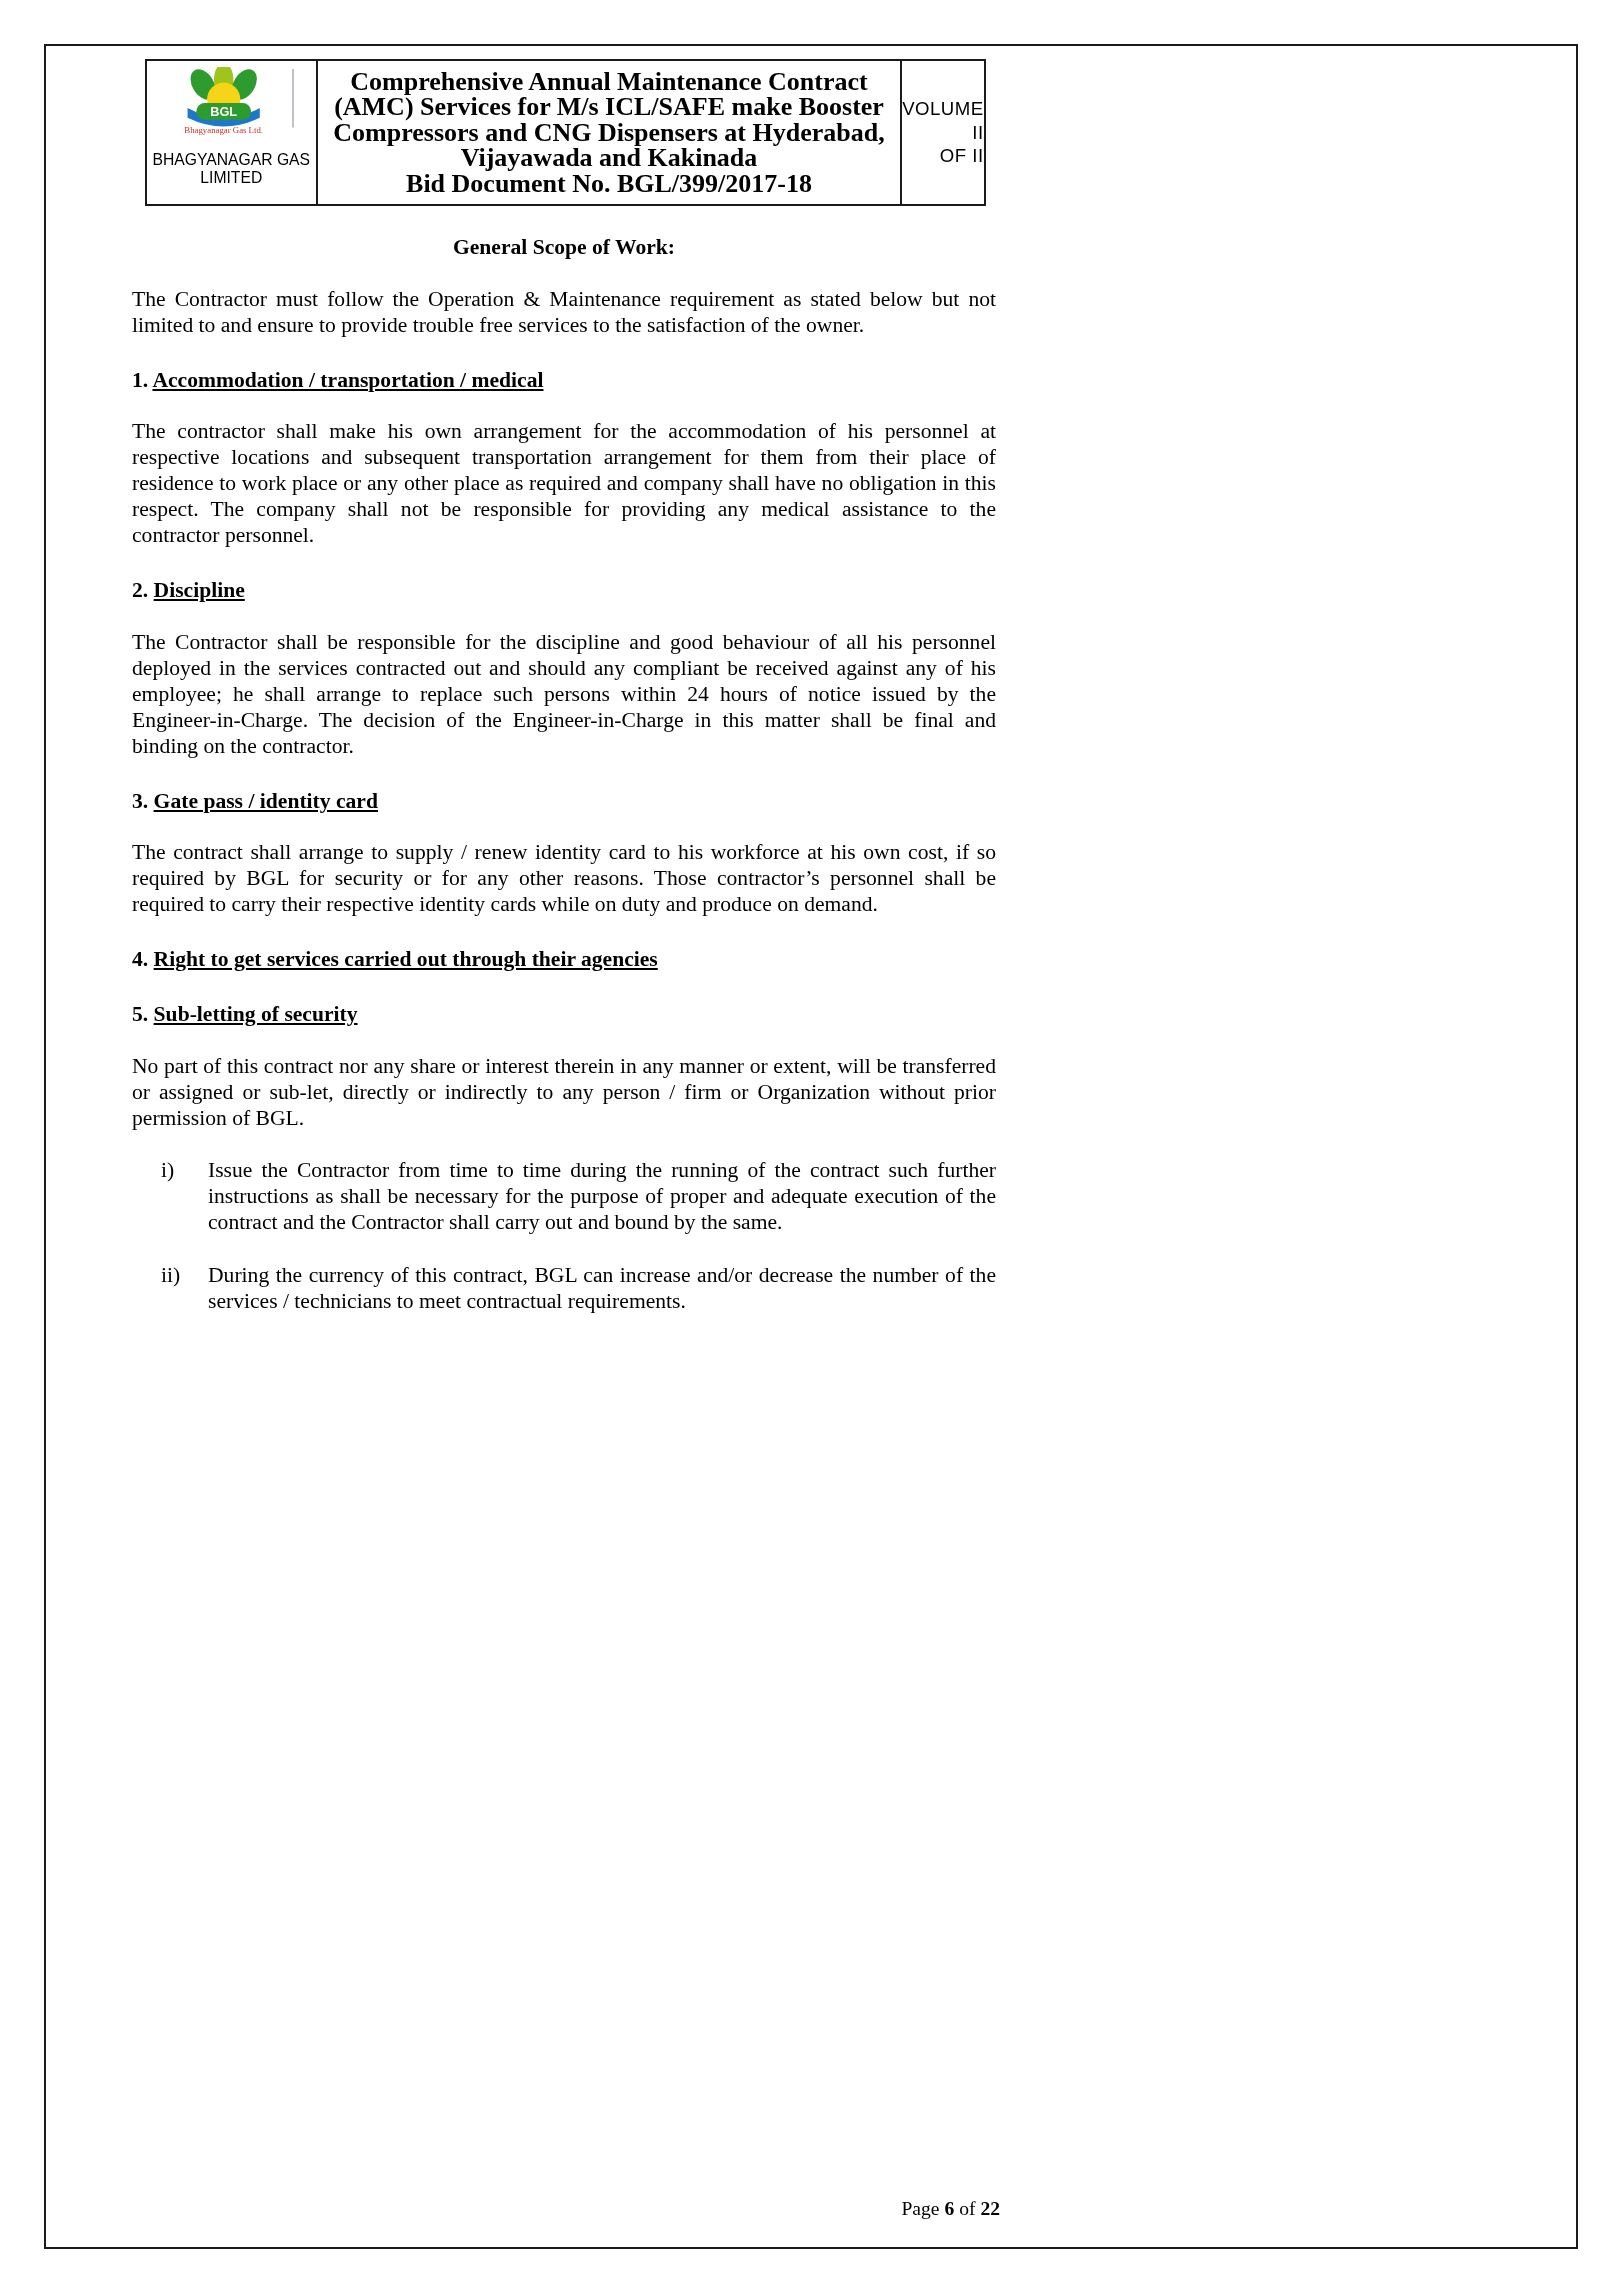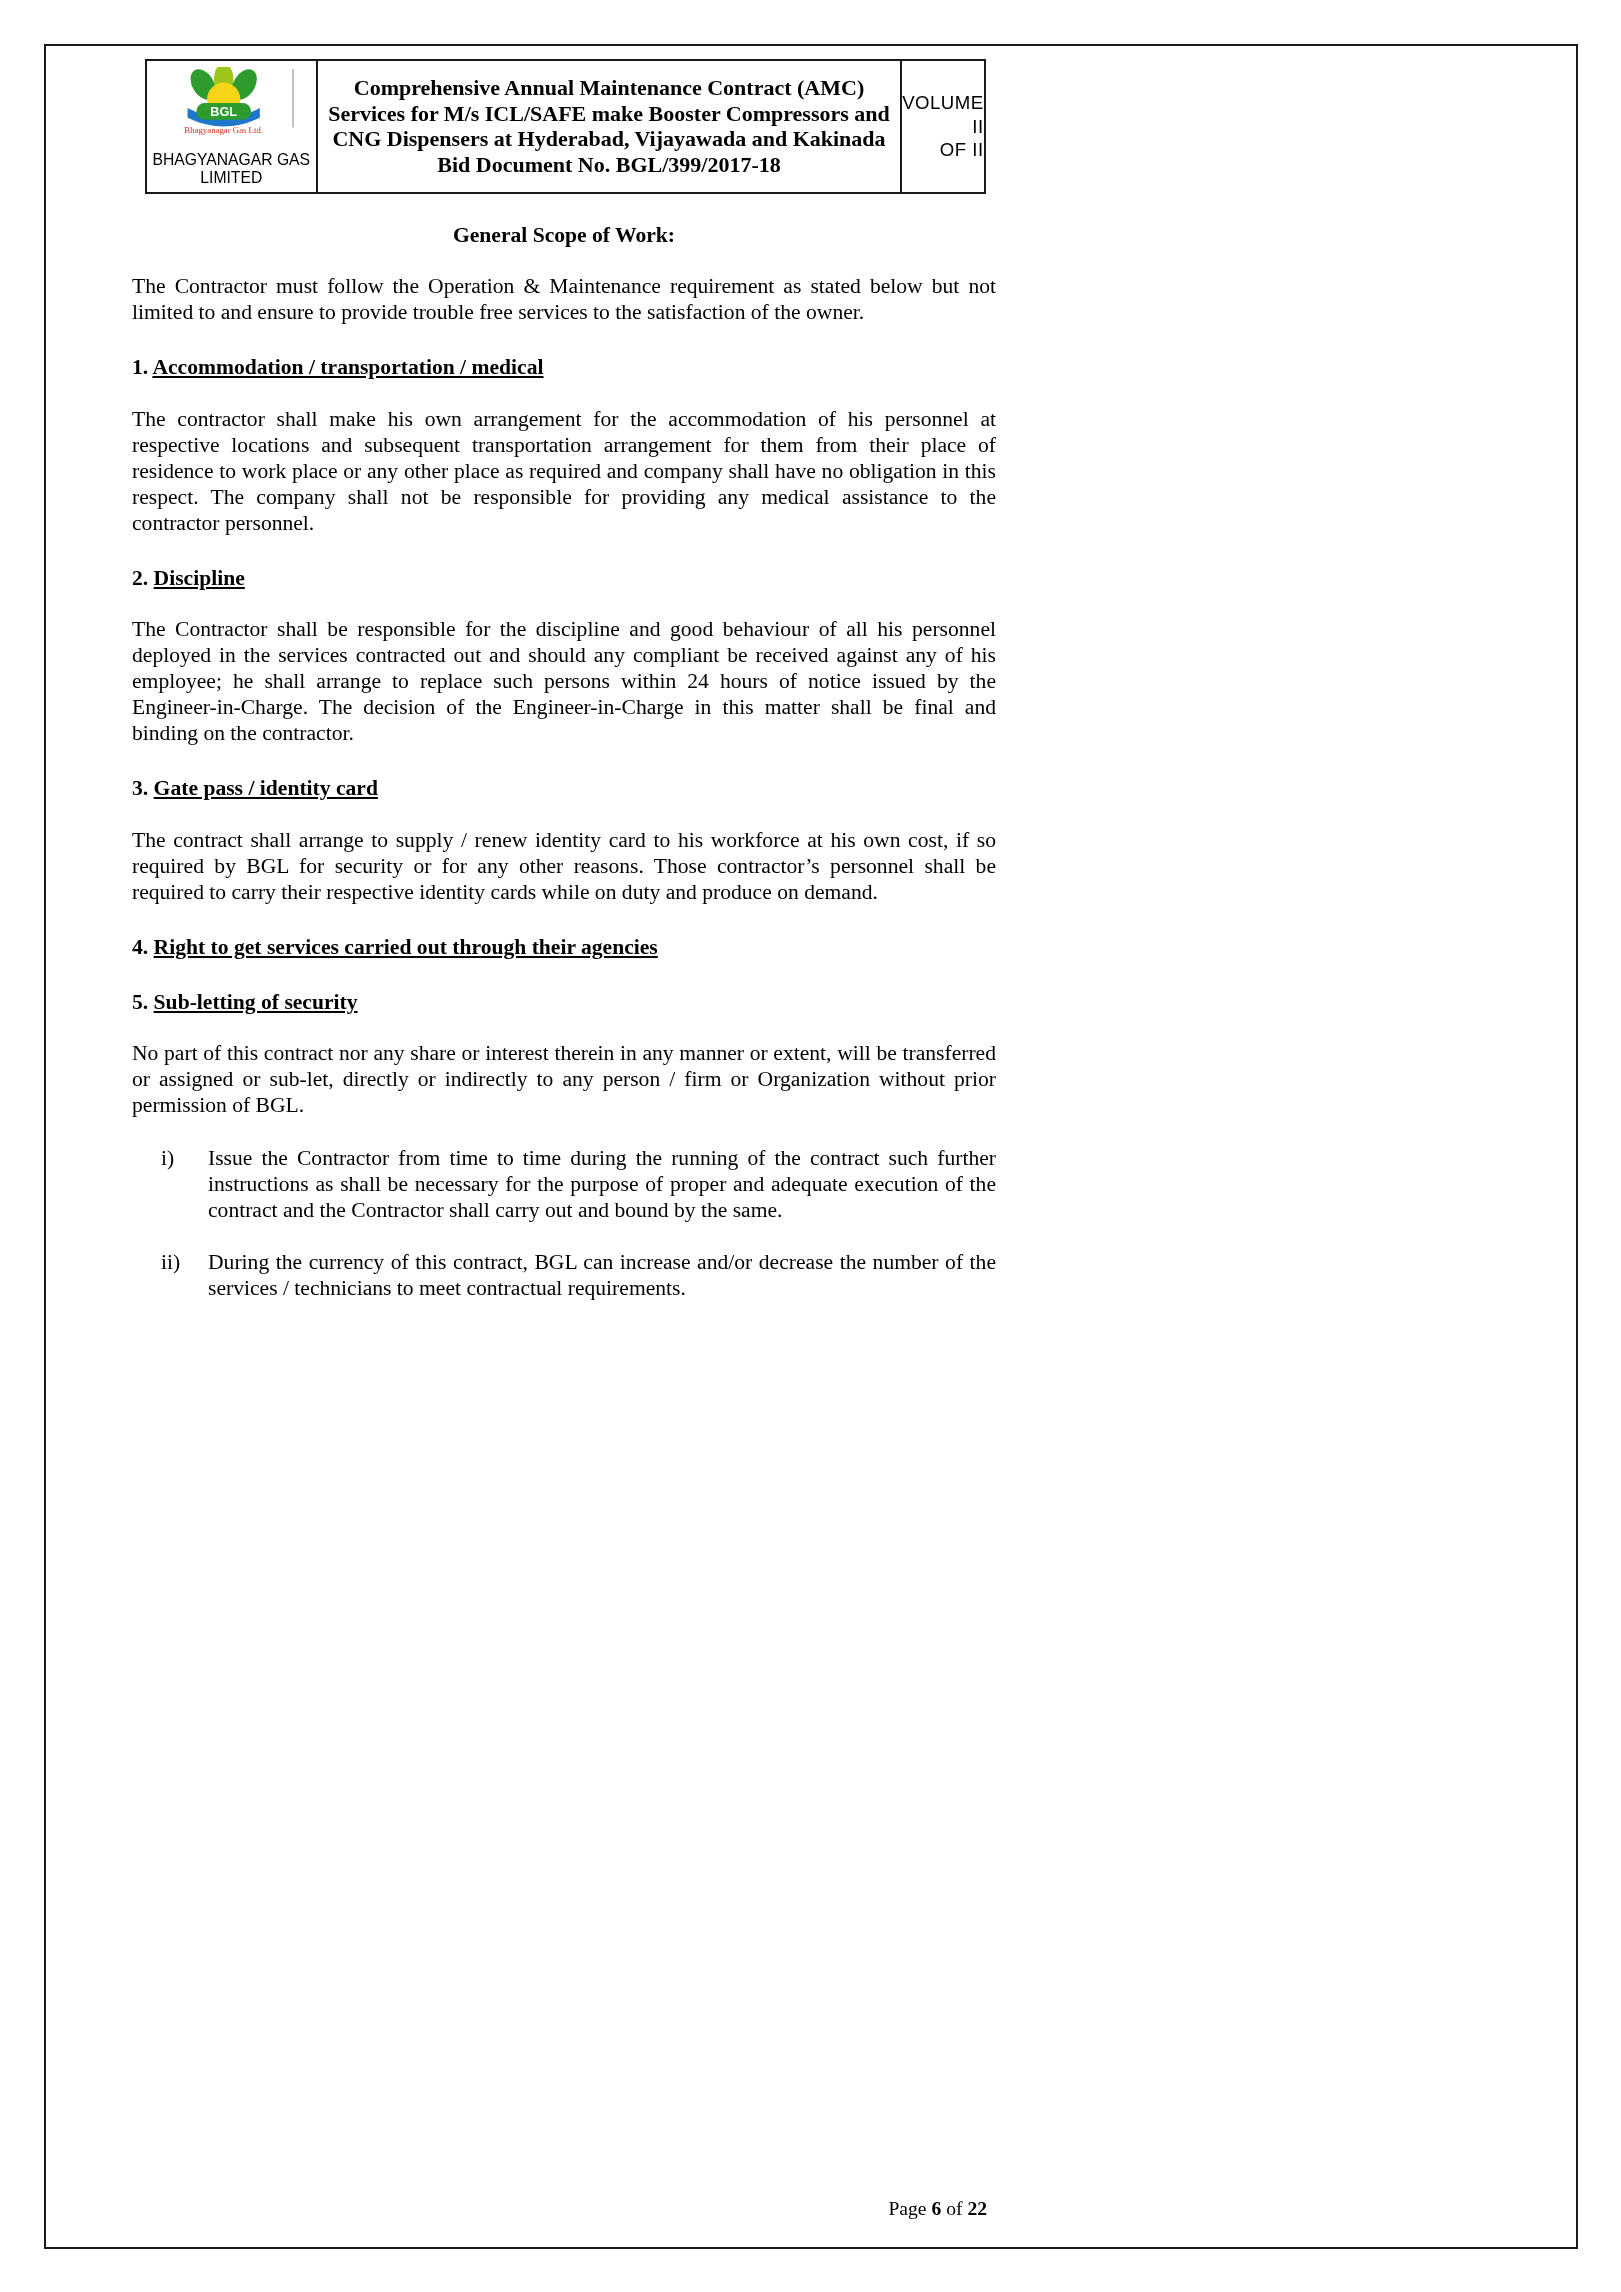--- a/index.html
+++ b/index.html
@@ -54,21 +54,21 @@
     margin-top: 2px;
   }
 
   .title-cell {
     width: 628px;
     display: flex;
     flex-direction: column;
     justify-content: center;
     text-align: center;
     font-weight: bold;
-    font-size: 22px;
+    font-size: 26px;
     line-height: 25.5px;
     padding: 7.8px 9.8px;
   }
 
   .volume-cell {
     flex: 1;
     display: flex;
     flex-direction: column;
     justify-content: center;
     text-align: right;
@@ -103,21 +103,21 @@
     margin-top: 26.5px;
     padding-left: 29px;
     font-size: 21.6px;
     line-height: 26px;
   }
   .marker { width: 47px; flex: none; }
   .li-text { flex: 1; text-align: justify; }
 
   .footer {
     position: absolute;
-    left: 123px;
+    left: 136px;
     top: 2198px;
     width: 864px;
     text-align: right;
     font-size: 19.6px;
   }
 </style>
 </head>
 <body>
 
 <div class="page">

